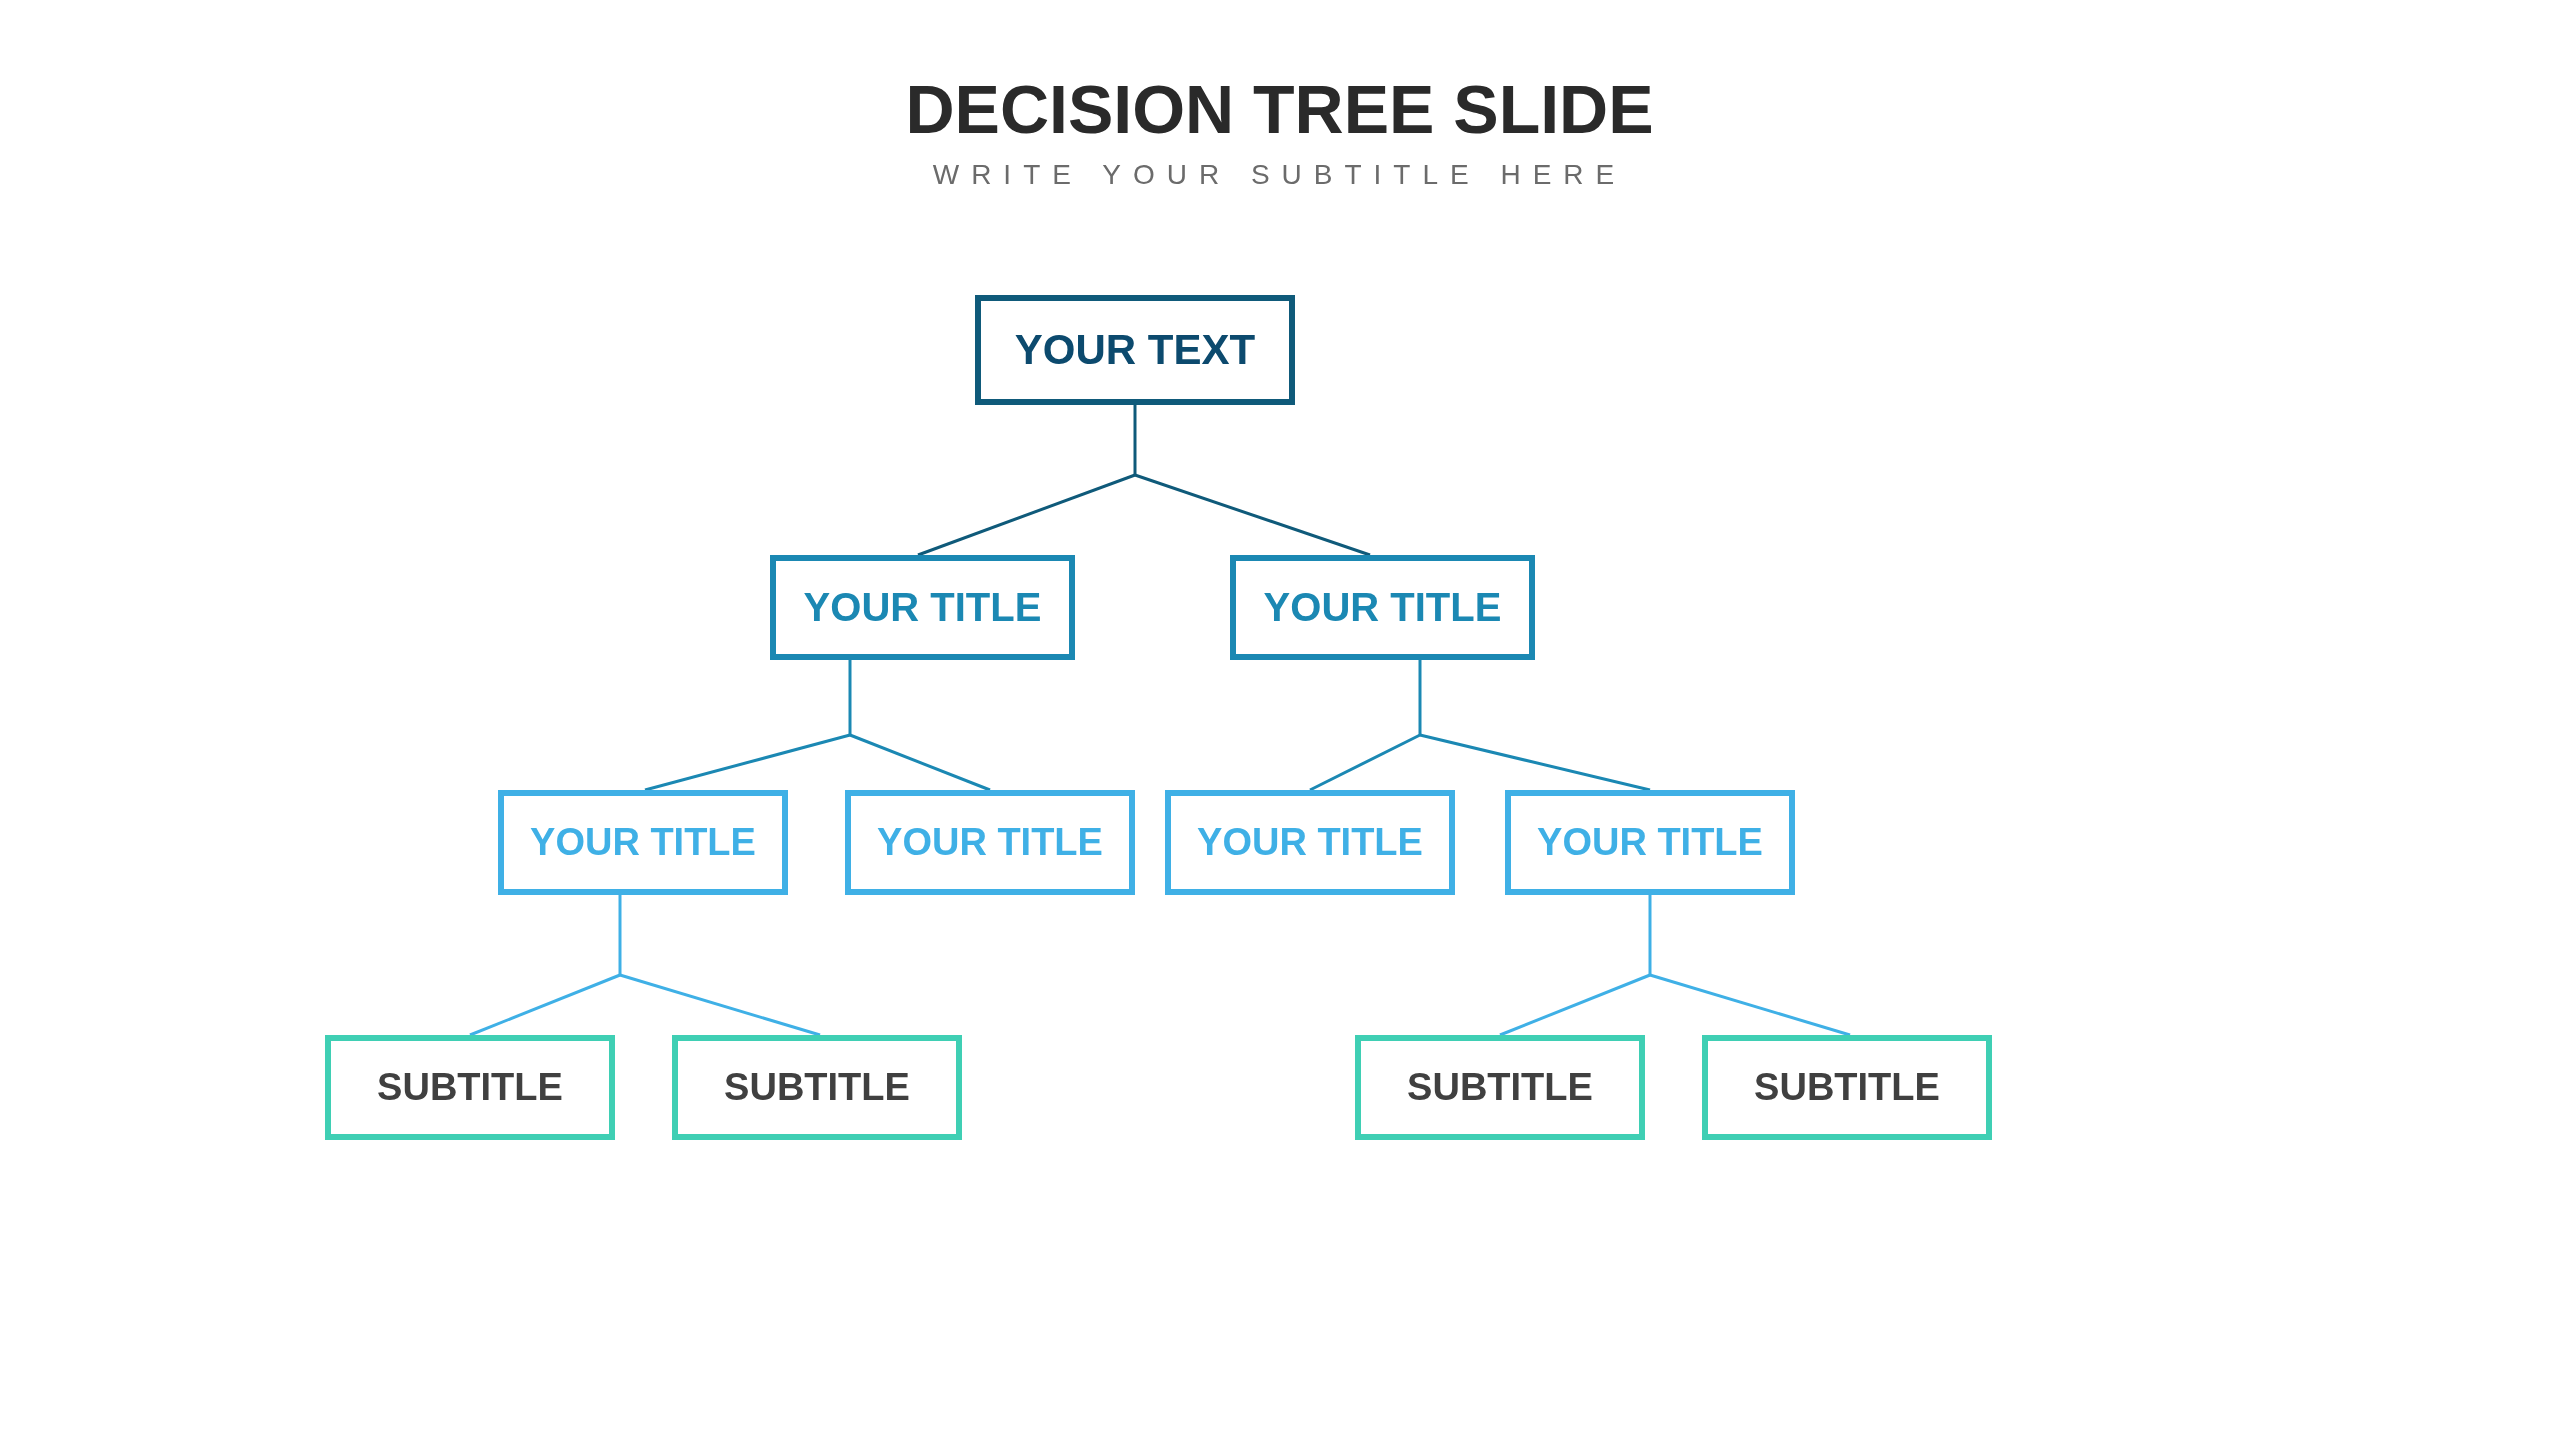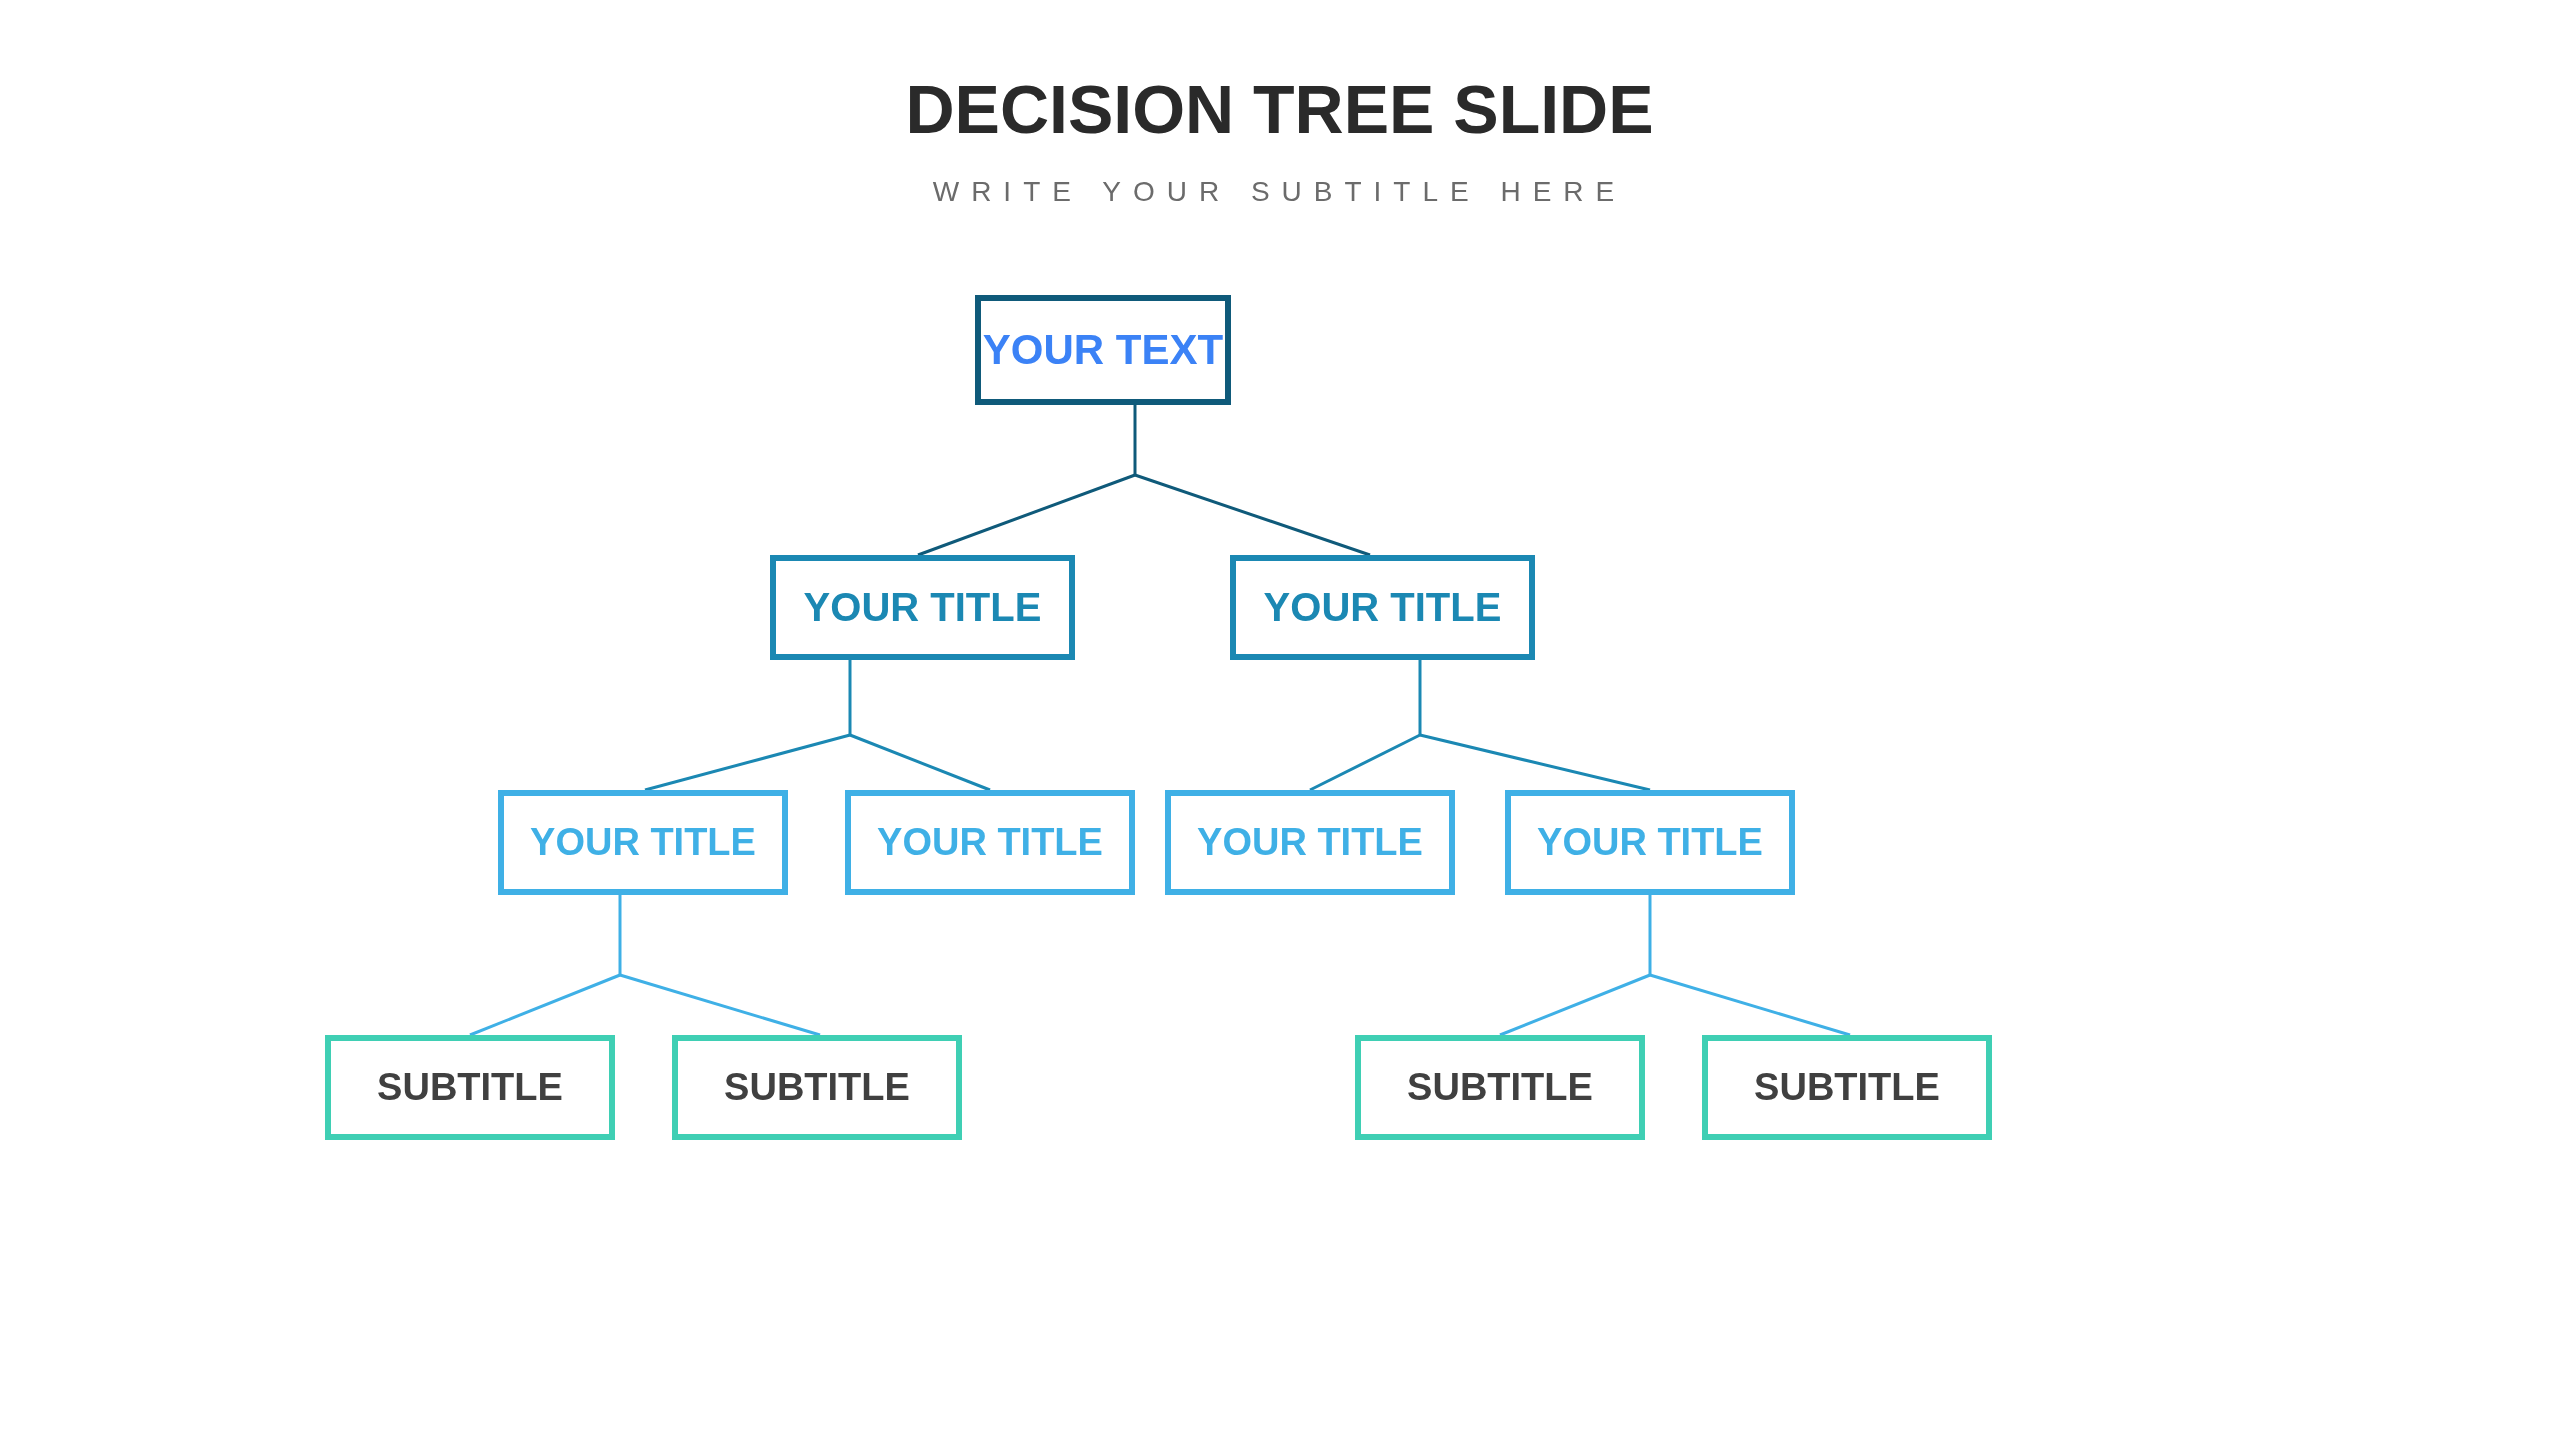--- a/index.html
+++ b/index.html
@@ -17,40 +17,40 @@
     text-align: center;
     top: 70px;
     font-size: 68px;
     font-weight: 800;
     color: #2a2a2a;
   }
   .subtitle {
     position: absolute;
     width: 100%;
     text-align: center;
-    top: 176px;
+    top: 159px;
     font-size: 28px;
     letter-spacing: 12px;
     color: #6b6b6b;
     font-weight: 400;
   }
   .box {
     position: absolute;
     background: #ffffff;
     display: flex;
     align-items: center;
     justify-content: center;
     font-weight: 700;
   }
   
   .lvl0 {
     border: 6px solid #0f5a7a;
-    color: #3b82f6;
+    color: #0c4a6e;
     font-size: 42px;
-    width: 256px;
+    width: 320px;
     height: 110px;
   }
   
   .lvl1 {
     border: 6px solid #1b88b3;
     color: #1b88b3;
     font-size: 40px;
     width: 305px;
     height: 105px;
   }

